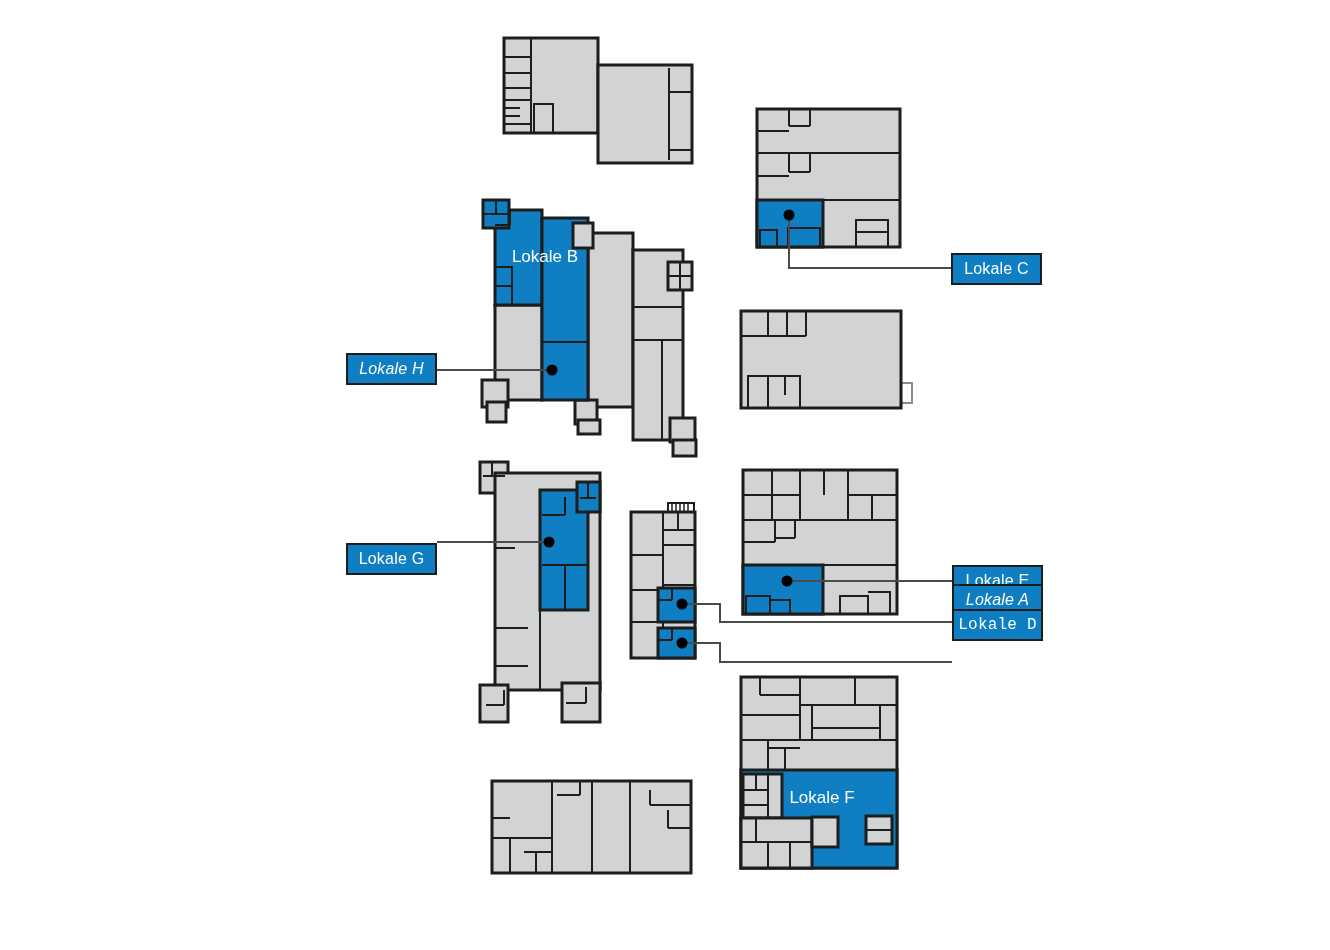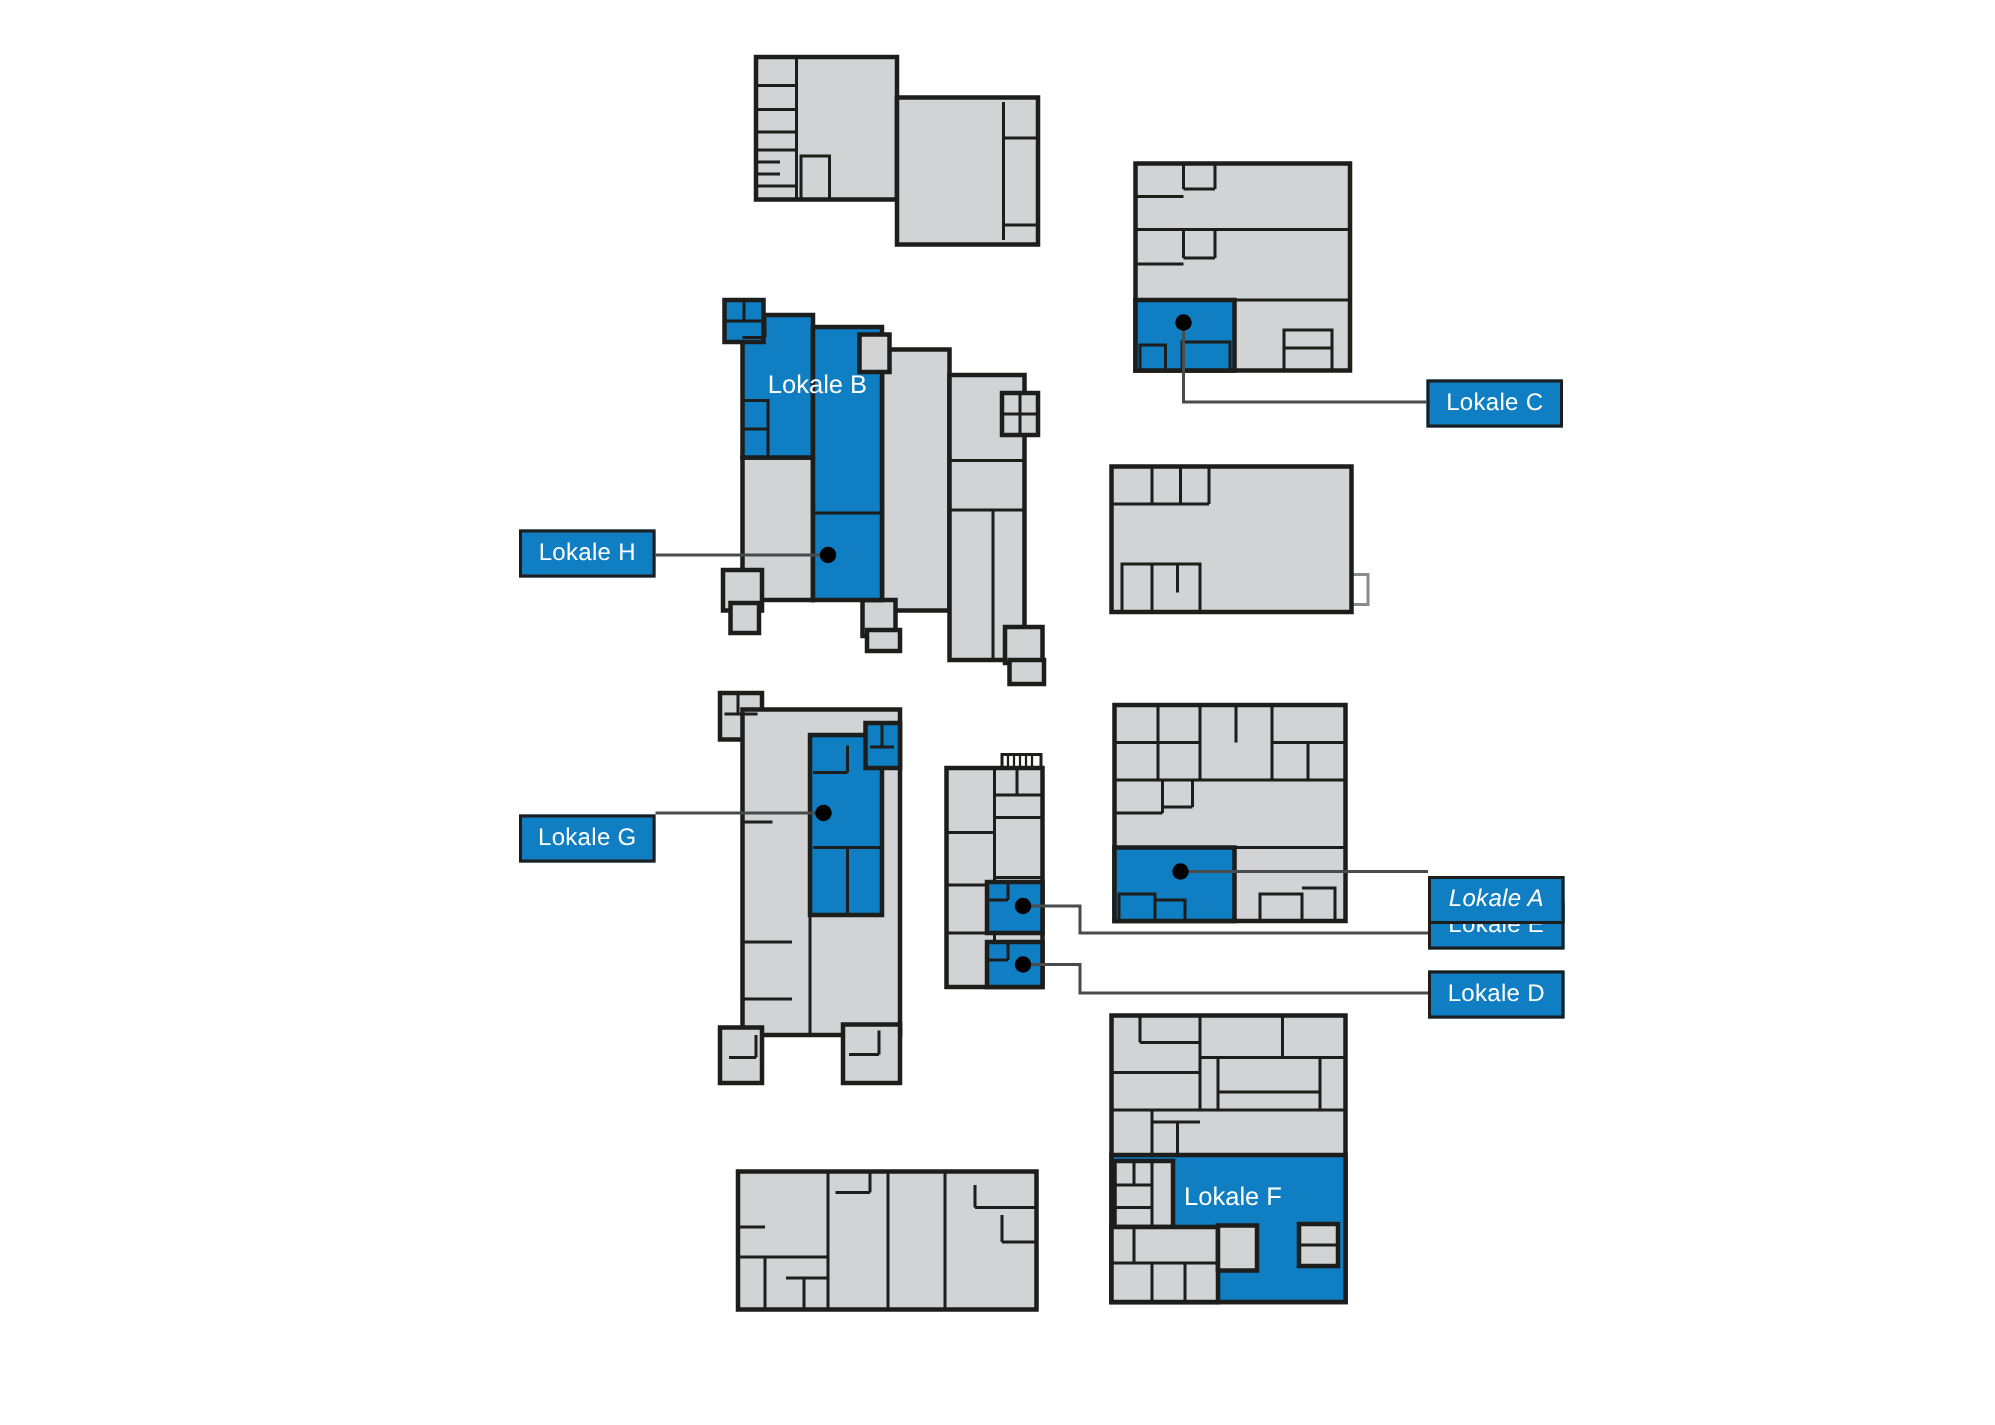--- a/index.html
+++ b/index.html
@@ -174,19 +174,19 @@
     <circle class="dot" cx="549" cy="542" r="5.5"></circle>
     <circle class="dot" cx="787" cy="581" r="5.5"></circle>
     <circle class="dot" cx="682" cy="604" r="5.5"></circle>
     <circle class="dot" cx="682" cy="643" r="5.5"></circle>
   </svg>
 
   <div class="plan-text" style="left:545px;top:257px;">Lokale B</div>
   <div class="plan-text" style="left:822px;top:798px;">Lokale F</div>
 
   <div class="lokale-label" style="left:951px;top:253px;">Lokale C</div>
-  <div class="lokale-label" style="left:346px;top:353px;">Lokale H</div>
+  <div class="lokale-label" style="left:346px;top:353px;font-style:italic;">Lokale H</div>
   <div class="lokale-label" style="left:346px;top:527px;margin-top:16px;">Lokale G</div>
-  <div class="lokale-label" style="left:952px;top:565px;margin-top:36px;">Lokale E</div>
+  <div class="lokale-label" style="left:952px;top:565px;">Lokale E</div>
   <div class="lokale-label" style="left:952px;top:584px;font-style:italic;">Lokale A</div>
-  <div class="lokale-label" style="left:952px;top:647px;">Lokale D</div>
+  <div class="lokale-label" style="left:952px;top:609px;font-family:Liberation Mono, monospace;">Lokale D</div>
 
 </div>
 
 </body></html>

